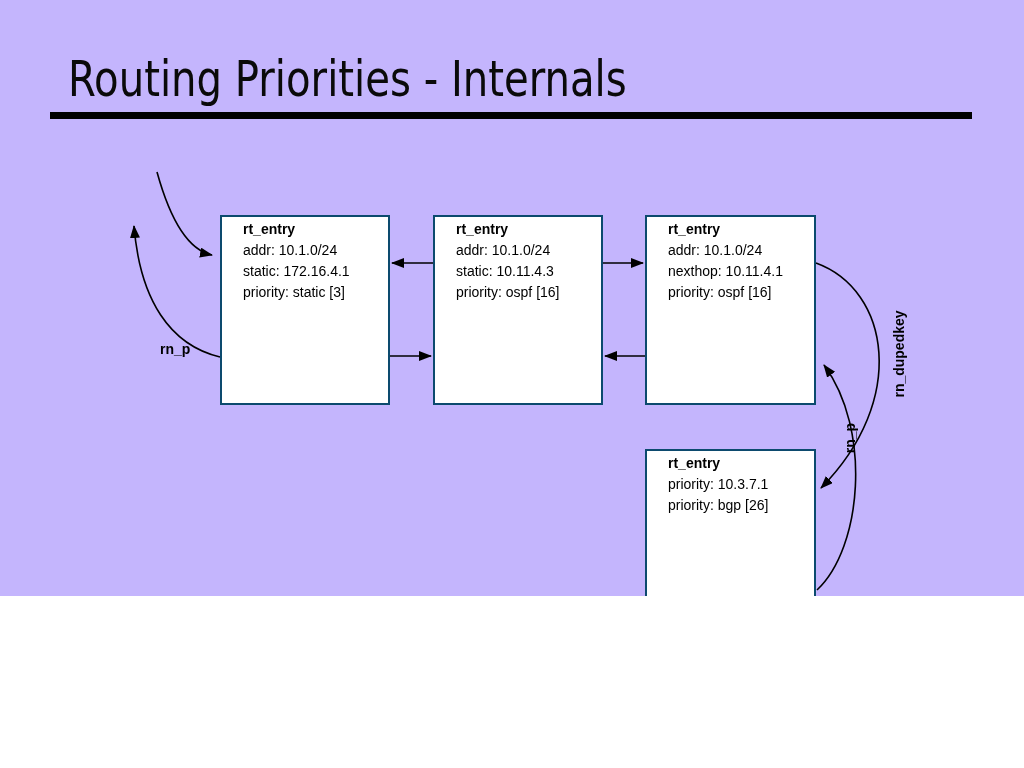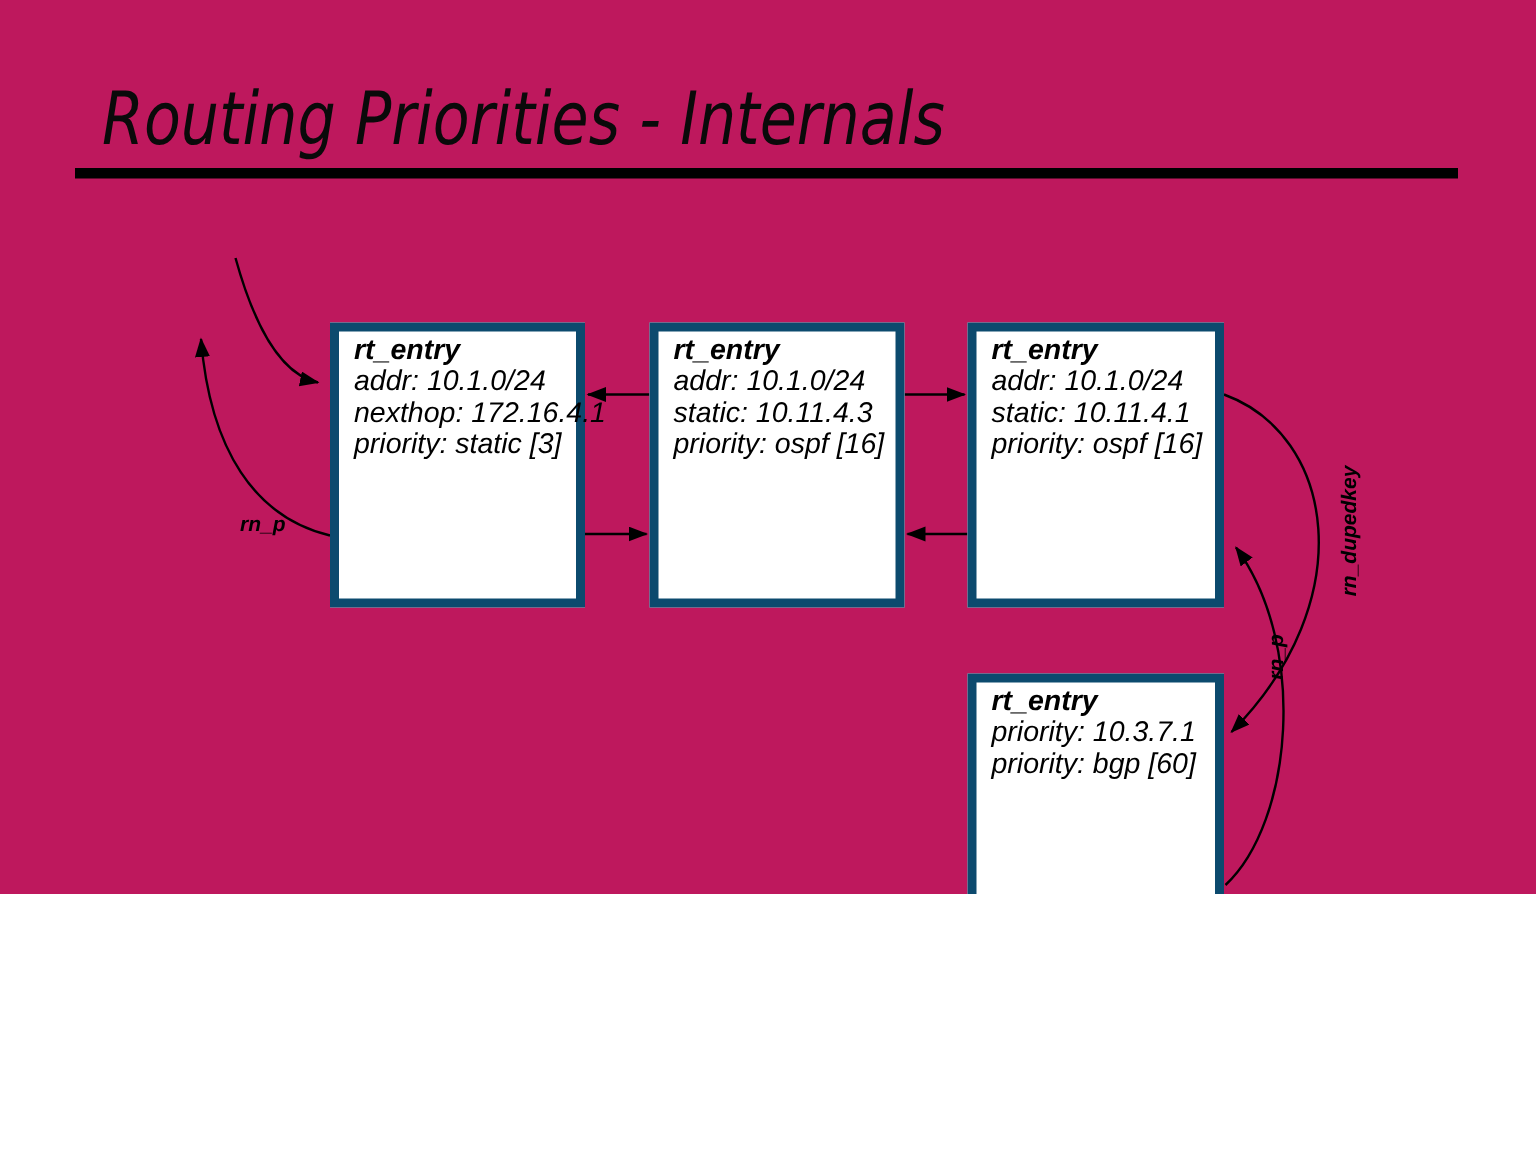--- a/index.html
+++ b/index.html
@@ -4,25 +4,24 @@
 <style>
   html, body {
     margin: 0;
     padding: 0;
     background: #ffffff;
   }
   .slide {
     position: relative;
     width: 1024px;
     height: 596px;
-    background: #be185d;
+    background: #c4b5fd;
     overflow: hidden;
     font-family: "Liberation Sans", sans-serif;
     color: #000000;
-    font-style: italic;
   }
   .slide-title {
     position: absolute;
     left: 68px;
     top: 55px;
     font-family: "DejaVu Sans", sans-serif;
     font-size: 49px;
     font-weight: 400;
     line-height: 1;
     color: #0a0a0a;
@@ -41,24 +40,24 @@
   .arrow-layer {
     position: absolute;
     left: 0;
     top: 0;
     width: 1024px;
     height: 768px;
   }
   .node {
     position: absolute;
     box-sizing: border-box;
-    border: 6px solid #0c4a6e;
+    border: 2px solid #0c4a6e;
     background: #ffffff;
-    padding: 2px 4px 0 10px;
-    font-size: 19px;
+    padding: 2px 4px 0 21px;
+    font-size: 14px;
     line-height: 21px;
     white-space: nowrap;
   }
   .node-title {
     font-weight: bold;
   }
   .node-1 { left: 220px; top: 215px; width: 170px; height: 190px; }
   .node-2 { left: 433px; top: 215px; width: 170px; height: 190px; }
   .node-3 { left: 645px; top: 215px; width: 171px; height: 190px; }
   .node-4 { left: 645px; top: 449px; width: 171px; height: 191px; }
@@ -113,41 +112,41 @@
     <path d="M220,357 C170,345 140,300 134,226" marker-end="url(#ah)"></path>
 
     <path d="M816,263 C890,290 908,400 821,488" marker-end="url(#ah)"></path>
 
     <path d="M817,590 C862,548 872,430 824,365" marker-end="url(#ah)"></path>
   </svg>
 
   <div class="node node-1">
     <div class="node-title">rt_entry</div>
     <div class="node-field">addr: 10.1.0/24</div>
-    <div class="node-field">nexthop: 172.16.4.1</div>
+    <div class="node-field">static: 172.16.4.1</div>
     <div class="node-field">priority: static [3]</div>
   </div>
 
   <div class="node node-2">
     <div class="node-title">rt_entry</div>
     <div class="node-field">addr: 10.1.0/24</div>
     <div class="node-field">static: 10.11.4.3</div>
     <div class="node-field">priority: ospf [16]</div>
   </div>
 
   <div class="node node-3">
     <div class="node-title">rt_entry</div>
     <div class="node-field">addr: 10.1.0/24</div>
-    <div class="node-field">static: 10.11.4.1</div>
+    <div class="node-field">nexthop: 10.11.4.1</div>
     <div class="node-field">priority: ospf [16]</div>
   </div>
 
   <div class="node node-4">
     <div class="node-title">rt_entry</div>
     <div class="node-field">priority: 10.3.7.1</div>
-    <div class="node-field">priority: bgp [60]</div>
+    <div class="node-field">priority: bgp [26]</div>
   </div>
 
   <div class="edge-label edge-label-left-rnp">rn_p</div>
   <div class="edge-label edge-label-right-rnp">rn_p</div>
   <div class="edge-label edge-label-dupedkey">rn_dupedkey</div>
 
 </div>
 
 </body></html>

